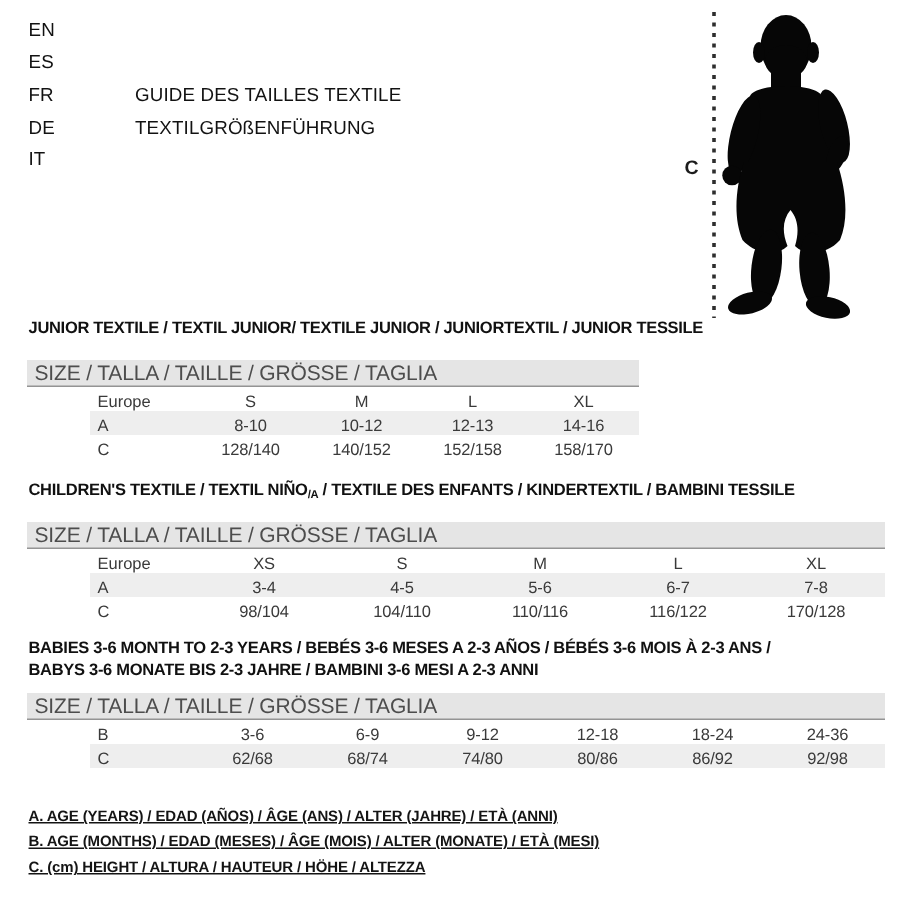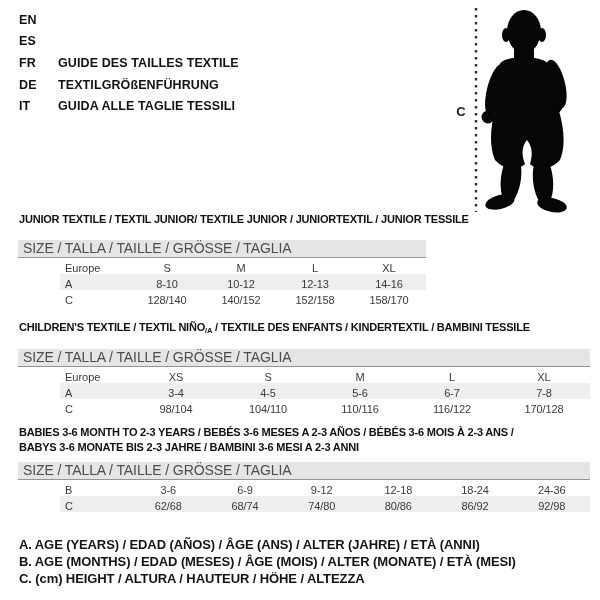--- a/index.html
+++ b/index.html
@@ -1,21 +1,21 @@
 <!DOCTYPE html>
 <html><head>
 <meta charset="utf-8">
 <style>
   html, body { margin:0; padding:0; background:#ffffff; }
   body { width:600px; height:600px; font-family:"Liberation Sans", sans-serif; color:#171717; }
   .canvas { position:relative; width:600px; height:600px; background:#fff; overflow:hidden; }
 
   
   .lang-block { position:absolute; left:19px; top:9px; }
-  .lang-row { display:flex; height:21.6px; align-items:center; font-weight:bold; font-size:12.5px; letter-spacing:0.1px; color:#121212; }
+  .lang-row { display:flex; height:21.6px; align-items:center; font-weight:normal; font-size:12.5px; letter-spacing:0.1px; color:#121212;gap:32px; }
   .lang-code { width:39px; flex:0 0 39px; }
   .lang-title { white-space:nowrap; }
 
   
   .baby-figure { position:absolute; left:440px; top:0; width:160px; height:220px; margin:0; }
   .baby-figure svg { position:absolute; left:0; top:0; }
   .height-label { position:absolute; left:13px; top:104px; width:16px; text-align:center; font-weight:bold; font-size:13px; color:#1c1c1c; }
 
   
   .size-table { position:absolute; left:18px; }
@@ -30,21 +30,21 @@
   #table-babies .ttl { margin-bottom:8px; }
   .size-bar { box-sizing:border-box; height:18px; line-height:17px; background:#e5e5e5; border-bottom:1px solid #949494;
               color:#4d4d4d; font-size:14px; padding-left:5px; letter-spacing:-0.1px; white-space:nowrap; }
   .trow { display:flex; height:16px; align-items:flex-end; font-size:11px; color:#3a3a3a;margin-left:42px; }
   .trow.alt { background:#eeeeee; }
   .trowlabel { flex:0 0 70px; width:70px; padding-left:5px; box-sizing:border-box; }
   .tcell { flex:1 1 0; text-align:center; letter-spacing:-0.1px; }
 
   
   .footnotes { position:absolute; left:19px; top:536px; }
-  .footnote { font-size:13px; font-weight:bold; line-height:17.2px; letter-spacing:-0.1px; color:#141414; white-space:nowrap; }
+  .footnote { font-size:10px; font-weight:bold; line-height:17.2px; letter-spacing:-0.1px; color:#141414; white-space:nowrap;text-decoration:underline; }
 </style>
 </head>
 <body>
 
 <div class="canvas">
 
   <section class="lang-block">
     <div class="lang-row">
       <span class="lang-code">EN</span>
     </div>
@@ -54,21 +54,20 @@
     <div class="lang-row">
       <span class="lang-code">FR</span>
       <span class="lang-title">GUIDE DES TAILLES TEXTILE</span>
     </div>
     <div class="lang-row">
       <span class="lang-code">DE</span>
       <span class="lang-title">TEXTILGRÖßENFÜHRUNG</span>
     </div>
     <div class="lang-row">
       <span class="lang-code">IT</span>
-      <span class="lang-title">GUIDA ALLE TAGLIE TESSILI</span>
     </div>
   </section>
 
   <figure class="baby-figure">
     <svg width="160" height="220" viewBox="0 0 160 220" aria-hidden="true">
       <line x1="36" y1="8" x2="36" y2="212" stroke="#2e2e2e" stroke-width="2.4" stroke-dasharray="2.6 4.4"></line>
       <g fill="#060606">
         <ellipse cx="84" cy="31" rx="17" ry="21"></ellipse>
         <ellipse cx="84" cy="41" rx="14" ry="11"></ellipse>
         <ellipse cx="66" cy="35" rx="4" ry="7"></ellipse>

